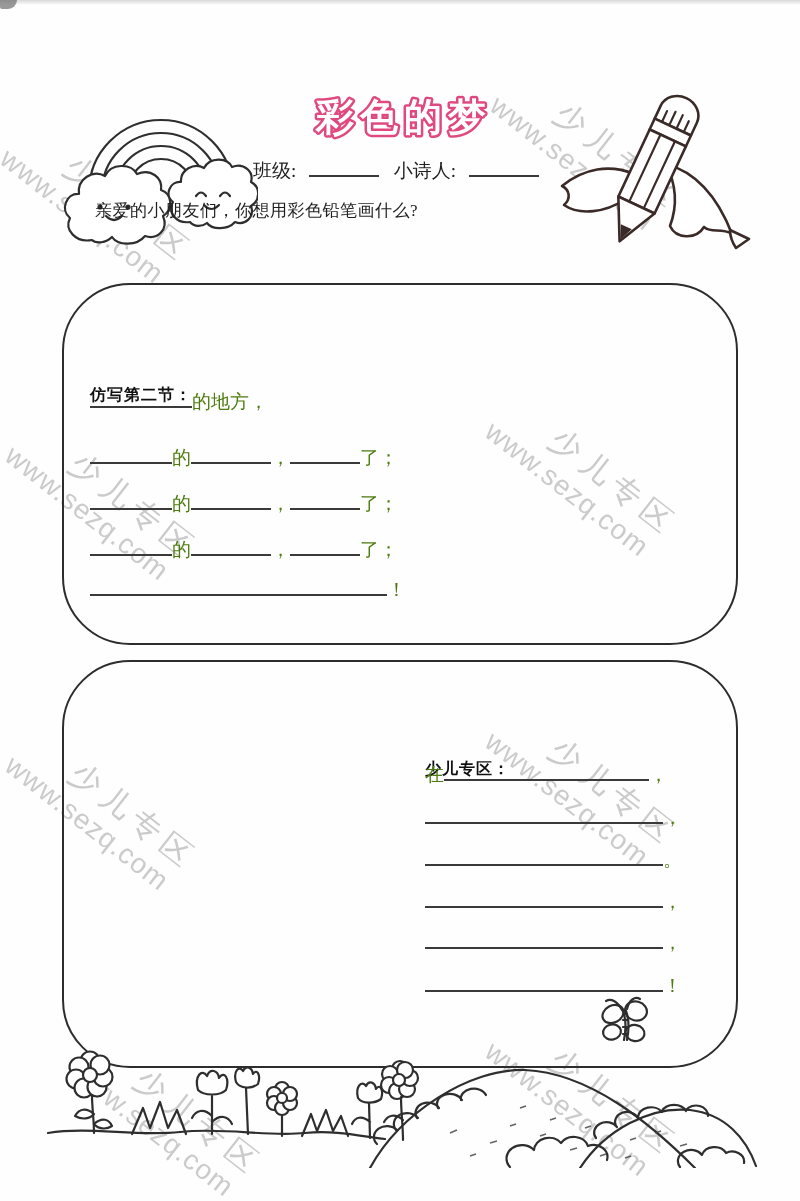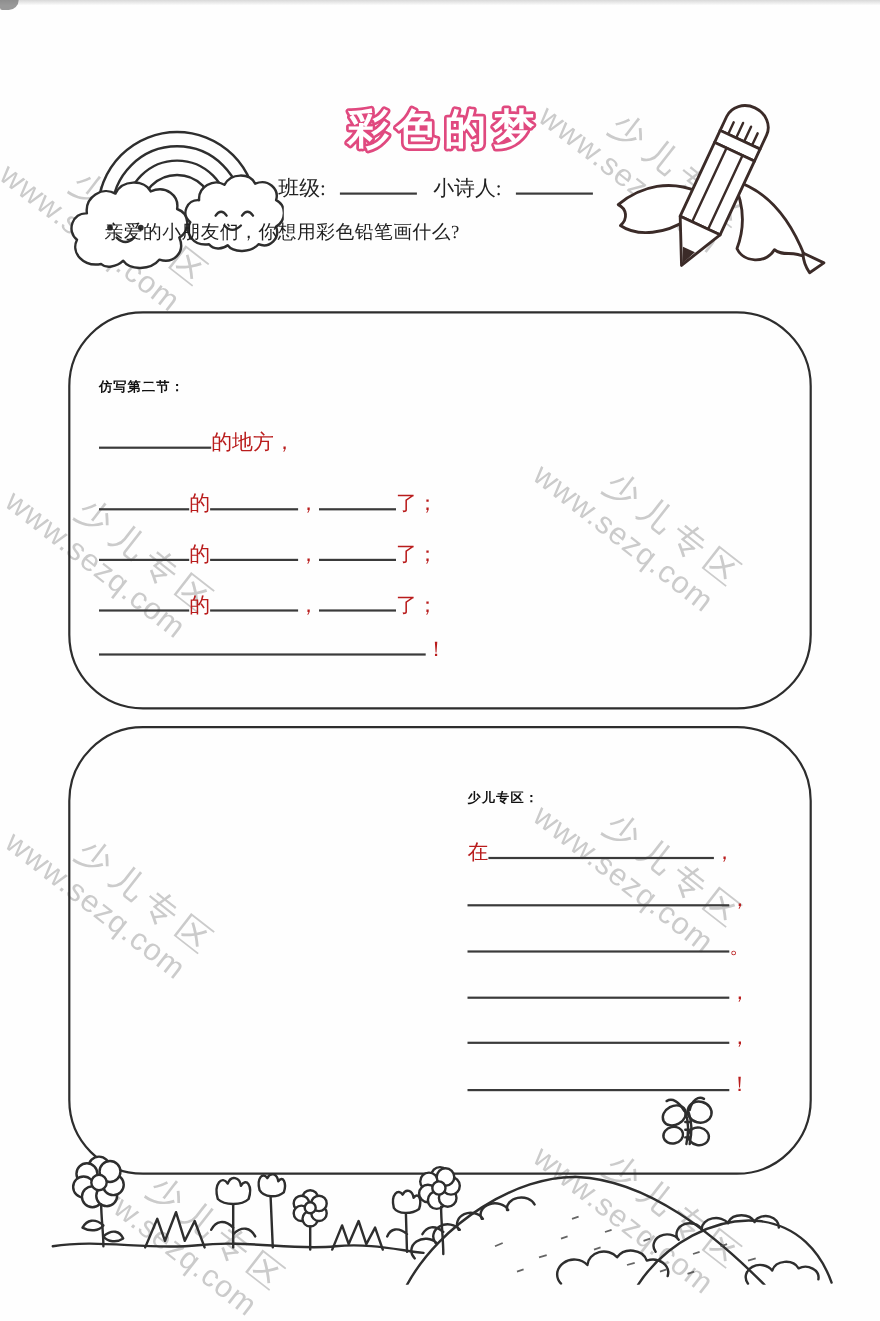--- a/index.html
+++ b/index.html
@@ -18,22 +18,22 @@
   .wm .l2{display:block;font-size:28px;letter-spacing:1px;}
   
   .title-svg{left:292px;top:86px;z-index:2;}
   .class-row{left:253px;top:156px;font-size:19px;z-index:2;white-space:nowrap;}
   .intro{left:95px;font-size:17px;letter-spacing:.5px;z-index:2;white-space:nowrap;color:#1e1e1e;}
   
   .box{position:absolute;left:62px;width:672px;border:2px solid #2d2d2d;border-radius:68px;z-index:2;background:transparent;}
   #box1{top:283px;height:358px;}
   #box2{top:660px;height:404px;}
   .bh{position:absolute;font-family:"Liberation Sans","DejaVu Sans",sans-serif;font-weight:bold;
-      font-size:12px;color:#111;letter-spacing:1px;white-space:nowrap;}
-  .row{position:absolute;font-size:19px;color:#b91c1c;white-space:nowrap;}
+      font-size:16px;color:#111;letter-spacing:1px;white-space:nowrap;margin-top:42px;}
+  .row{position:absolute;font-size:19px;color:#4d7c0f;white-space:nowrap;}
   .bl{display:inline-block;border-bottom:2px solid #3a3a3a;height:1em;vertical-align:baseline;}
   .w102{width:102px}.w82{width:82px}.w80{width:80px}.w70{width:70px}
   .w297{width:297px}.w205{width:205px}.w238{width:238px}.w70h{width:70px}
   svg{display:block;}
   .lineart{stroke:#2e2e2e;stroke-width:2.2;fill:none;stroke-linecap:round;stroke-linejoin:round;}
   .lineart-fill{stroke:#2e2e2e;stroke-width:2.2;fill:#ffffff;stroke-linecap:round;stroke-linejoin:round;}
   .pencil-art{stroke:#3b2b28;stroke-width:2.6;fill:#ffffff;stroke-linecap:round;stroke-linejoin:round;}
   .pencil-line{stroke:#3b2b28;stroke-width:2.2;fill:none;stroke-linecap:round;}
   .speck{stroke:#4a4a4a;stroke-width:1.6;fill:none;opacity:.85;}
   .z2{z-index:2}.z3{z-index:3}

